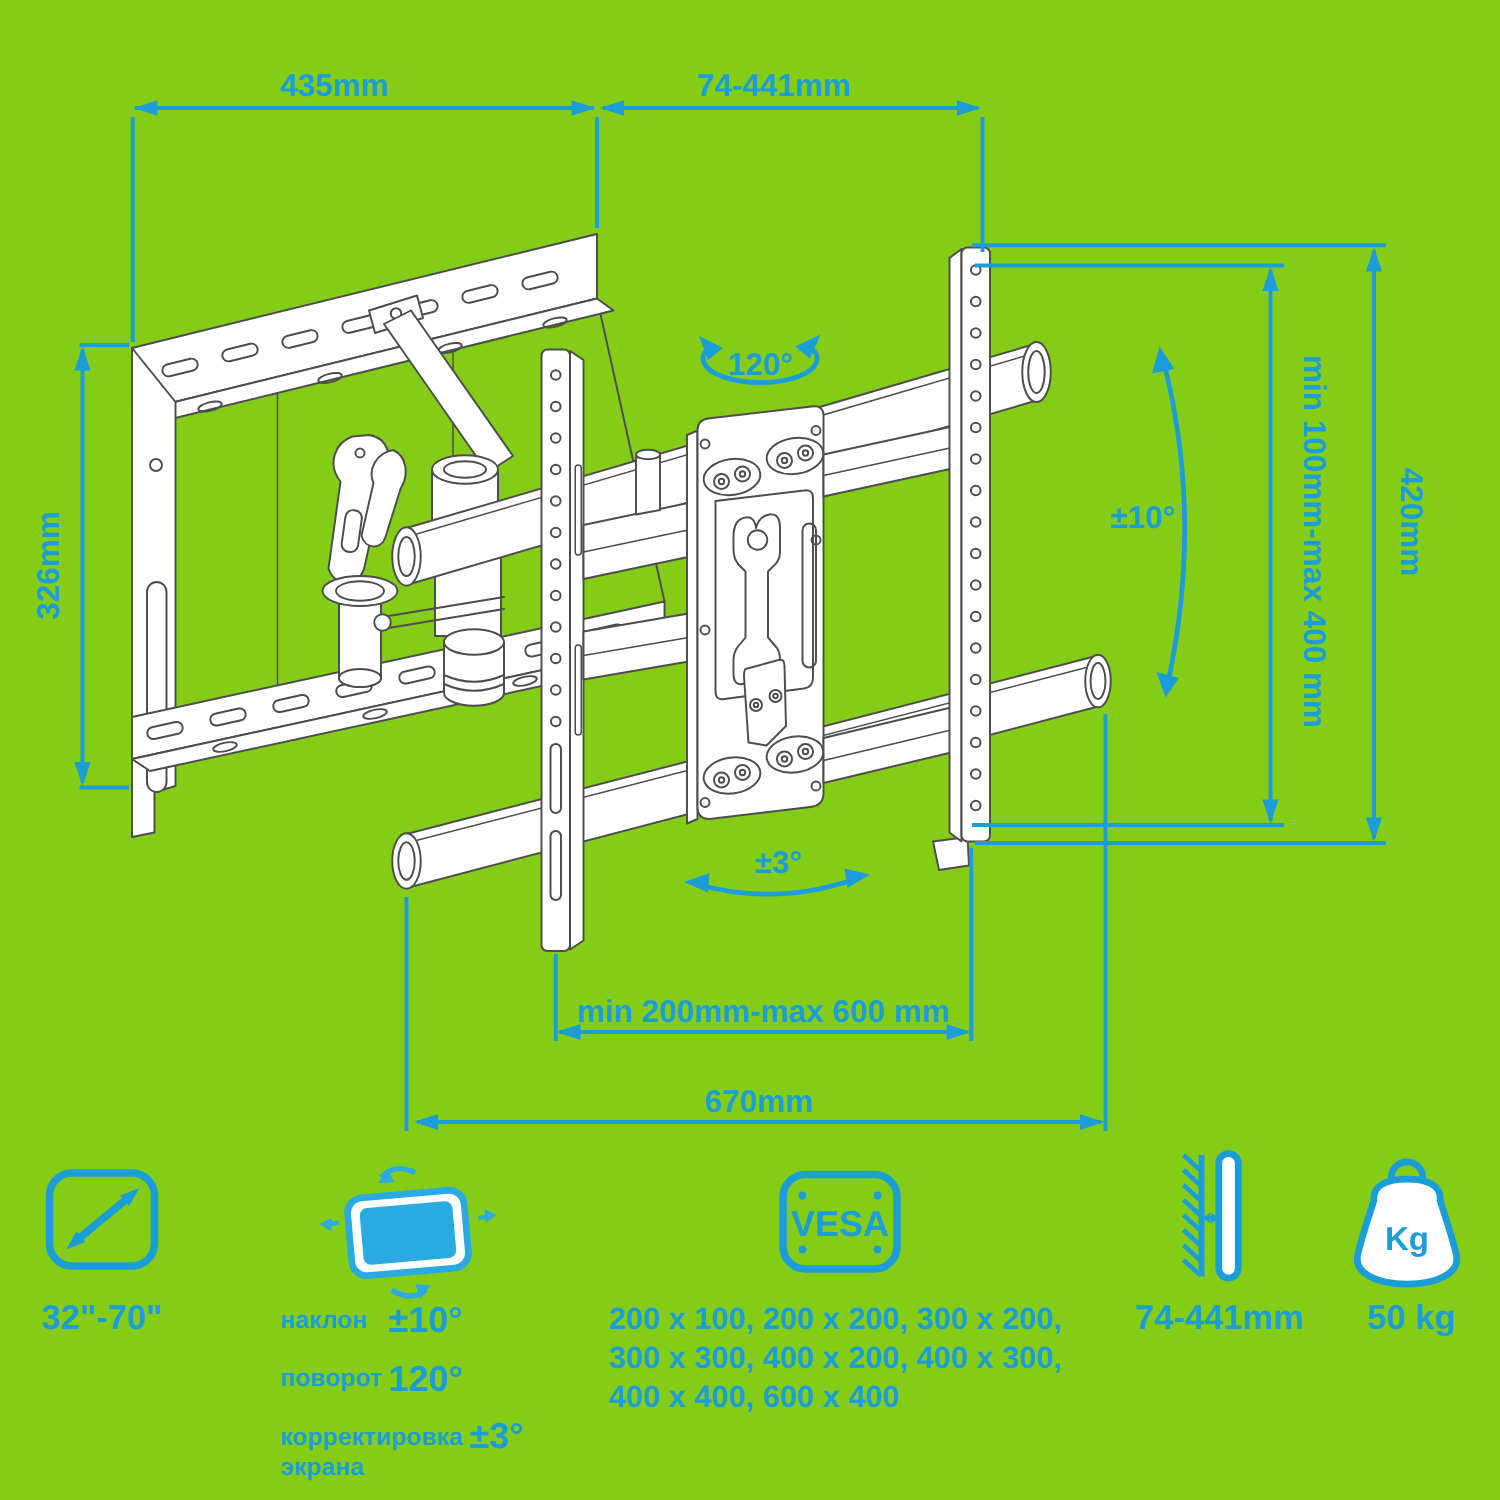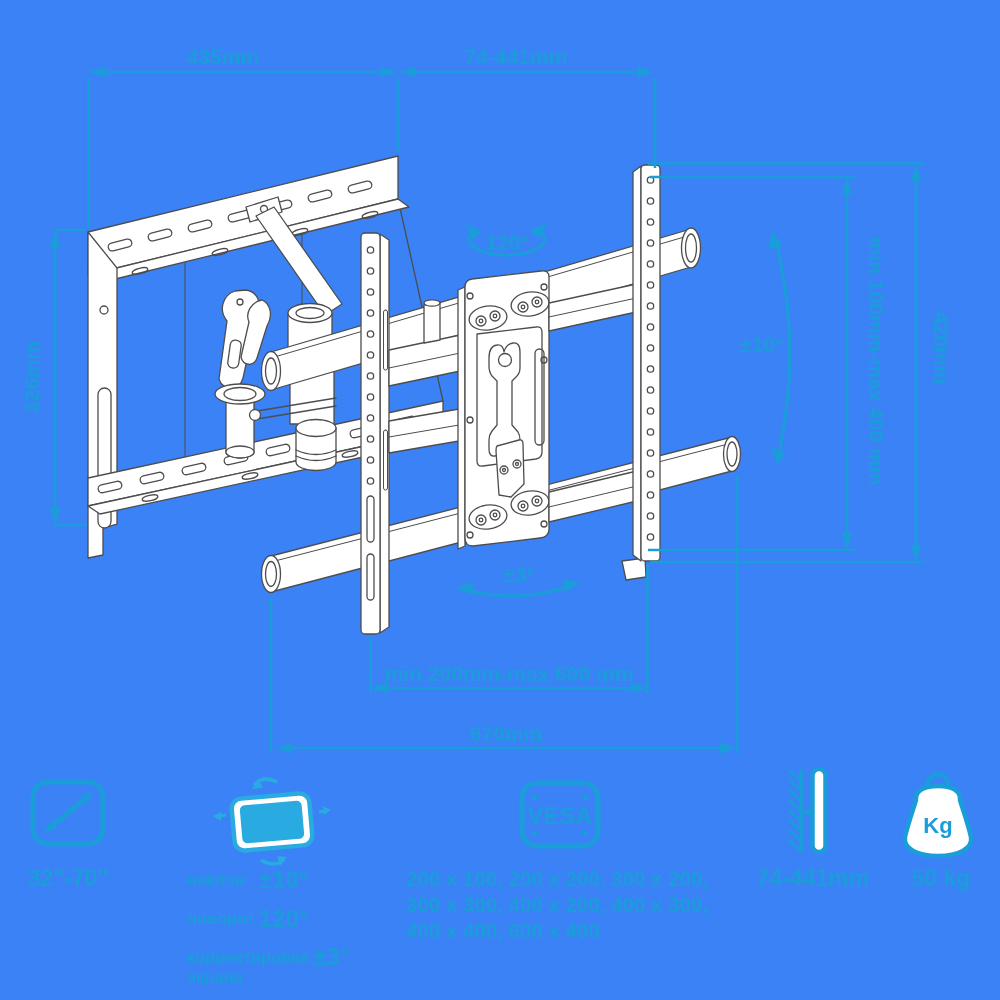--- a/index.html
+++ b/index.html
@@ -1,16 +1,16 @@
 <!DOCTYPE html>
 <html><head>
 <meta charset="utf-8">
 <style>
   html,body{margin:0;padding:0;background:#fff;}
-  #stage{position:relative;width:1000px;height:1000px;background:#3b82f6;overflow:hidden;}
+  #stage{position:relative;width:1000px;height:1000px;background:#84cc16;overflow:hidden;}
   svg{display:block;}
   .dimtxt{font-family:"Liberation Sans","DejaVu Sans",sans-serif;font-weight:700;font-size:21px;}
   .rutxt{font-family:"Liberation Sans","DejaVu Sans",sans-serif;font-weight:700;font-size:16.5px;}
   .valtxt{font-family:"Liberation Sans","DejaVu Sans",sans-serif;font-weight:700;font-size:24px;}
   .captxt{font-family:"Liberation Sans","DejaVu Sans",sans-serif;font-weight:700;font-size:23px;}
   .vesatxt{font-family:"Liberation Sans","DejaVu Sans",sans-serif;font-weight:700;font-size:20.5px;}
 </style>
 </head>
 <body>
 

